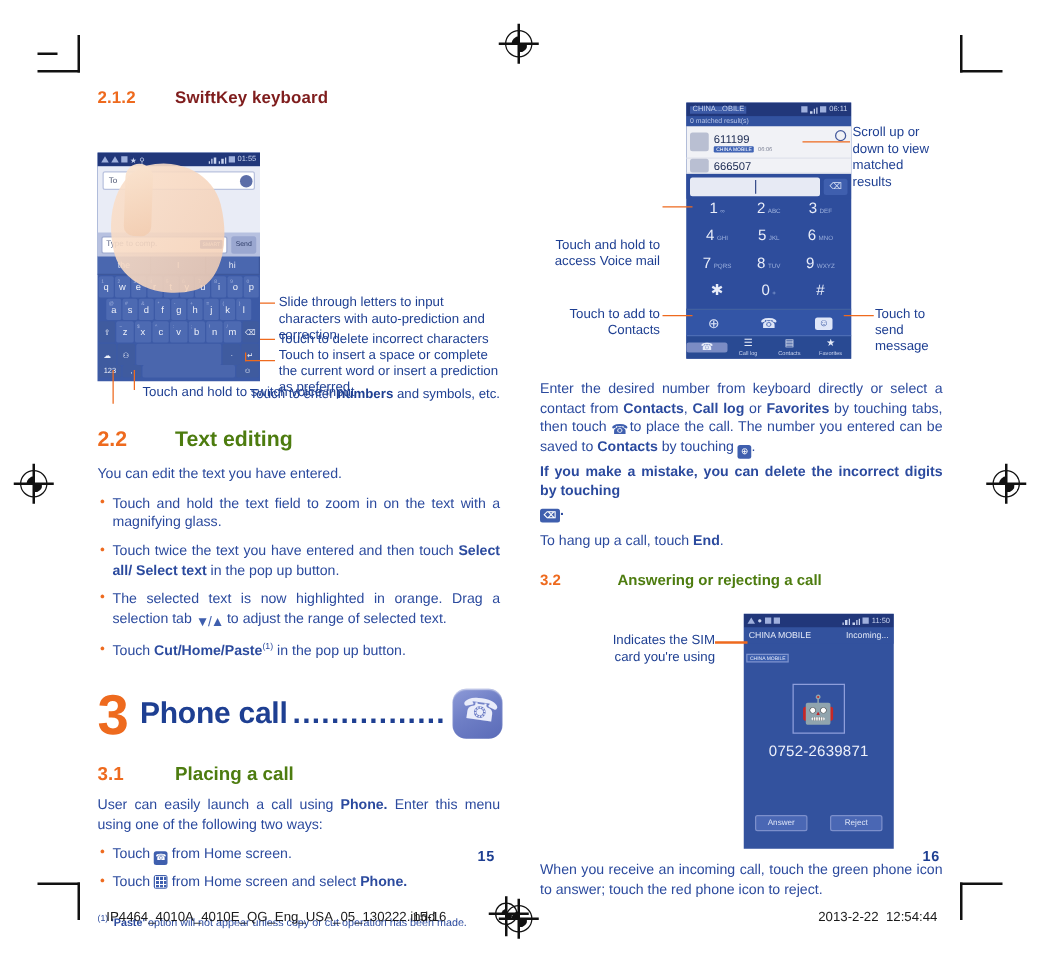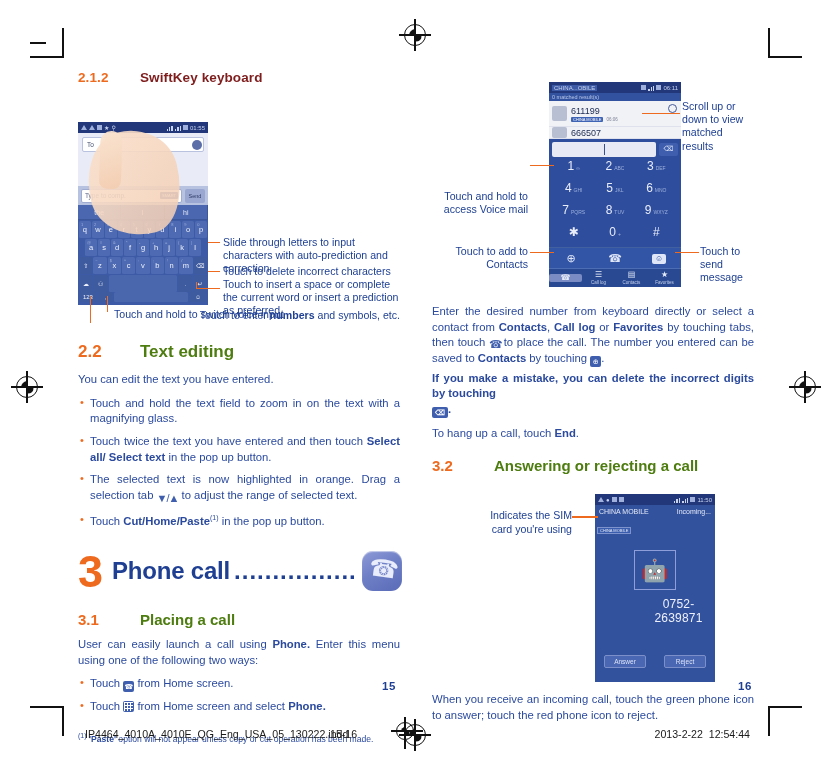--- a/index.html
+++ b/index.html
@@ -388,21 +388,21 @@
     border: 1.3px solid #8e9edb;
     position: relative;
   }
   #incoming .droid {
     position: absolute; left: 50%; top: 52%;
     transform: translate(-50%,-50%);
     font-size: 22px; color: #98a8e0; line-height: 1;
   }
   #incoming .callnum {
     text-align: center; color: #eef1fb;
-    font-size: 12px; margin-top: 7px; letter-spacing: .2px; padding-left: 47px;
+    font-size: 12px; margin-top: 7px; letter-spacing: .2px;
   }
   #incoming .btnrow {
     position: absolute; left: 0; right: 0; bottom: 14px;
     display: flex; justify-content: space-around;
   }
   #incoming .cbtn {
     width: 42px; height: 13px;
     background: #4a67b4;
     border: 1px solid #7c8fcb;
     border-radius: 2px;
@@ -873,21 +873,21 @@
     </p>
     <p class="body" style="margin-top:-4px;font-weight:bold;">
       <span>If you make a mistake, you can delete the incorrect digits by touching </span><br>
       <span class="inlineicon" style="width:16px;">⌫</span><span>.</span>
     </p>
 
     <p class="body nojust">
       <span>To hang up a call, touch </span><b>End</b><span>.</span>
     </p>
 
-    <div class="h2big" style="font-size:15px;margin-top:16px;margin-bottom:12px;">
+    <div class="h2big" style="font-size:12px;margin-top:16px;margin-bottom:12px;">
       <span class="num">3.2</span>
       <span class="txt">Answering or rejecting a call</span>
     </div>
 
     <div style="position:relative;height:202px;">
 
       <div class="phone" id="incoming">
         <div class="statusbar">
           <span class="left">
             <span class="tri"></span>

